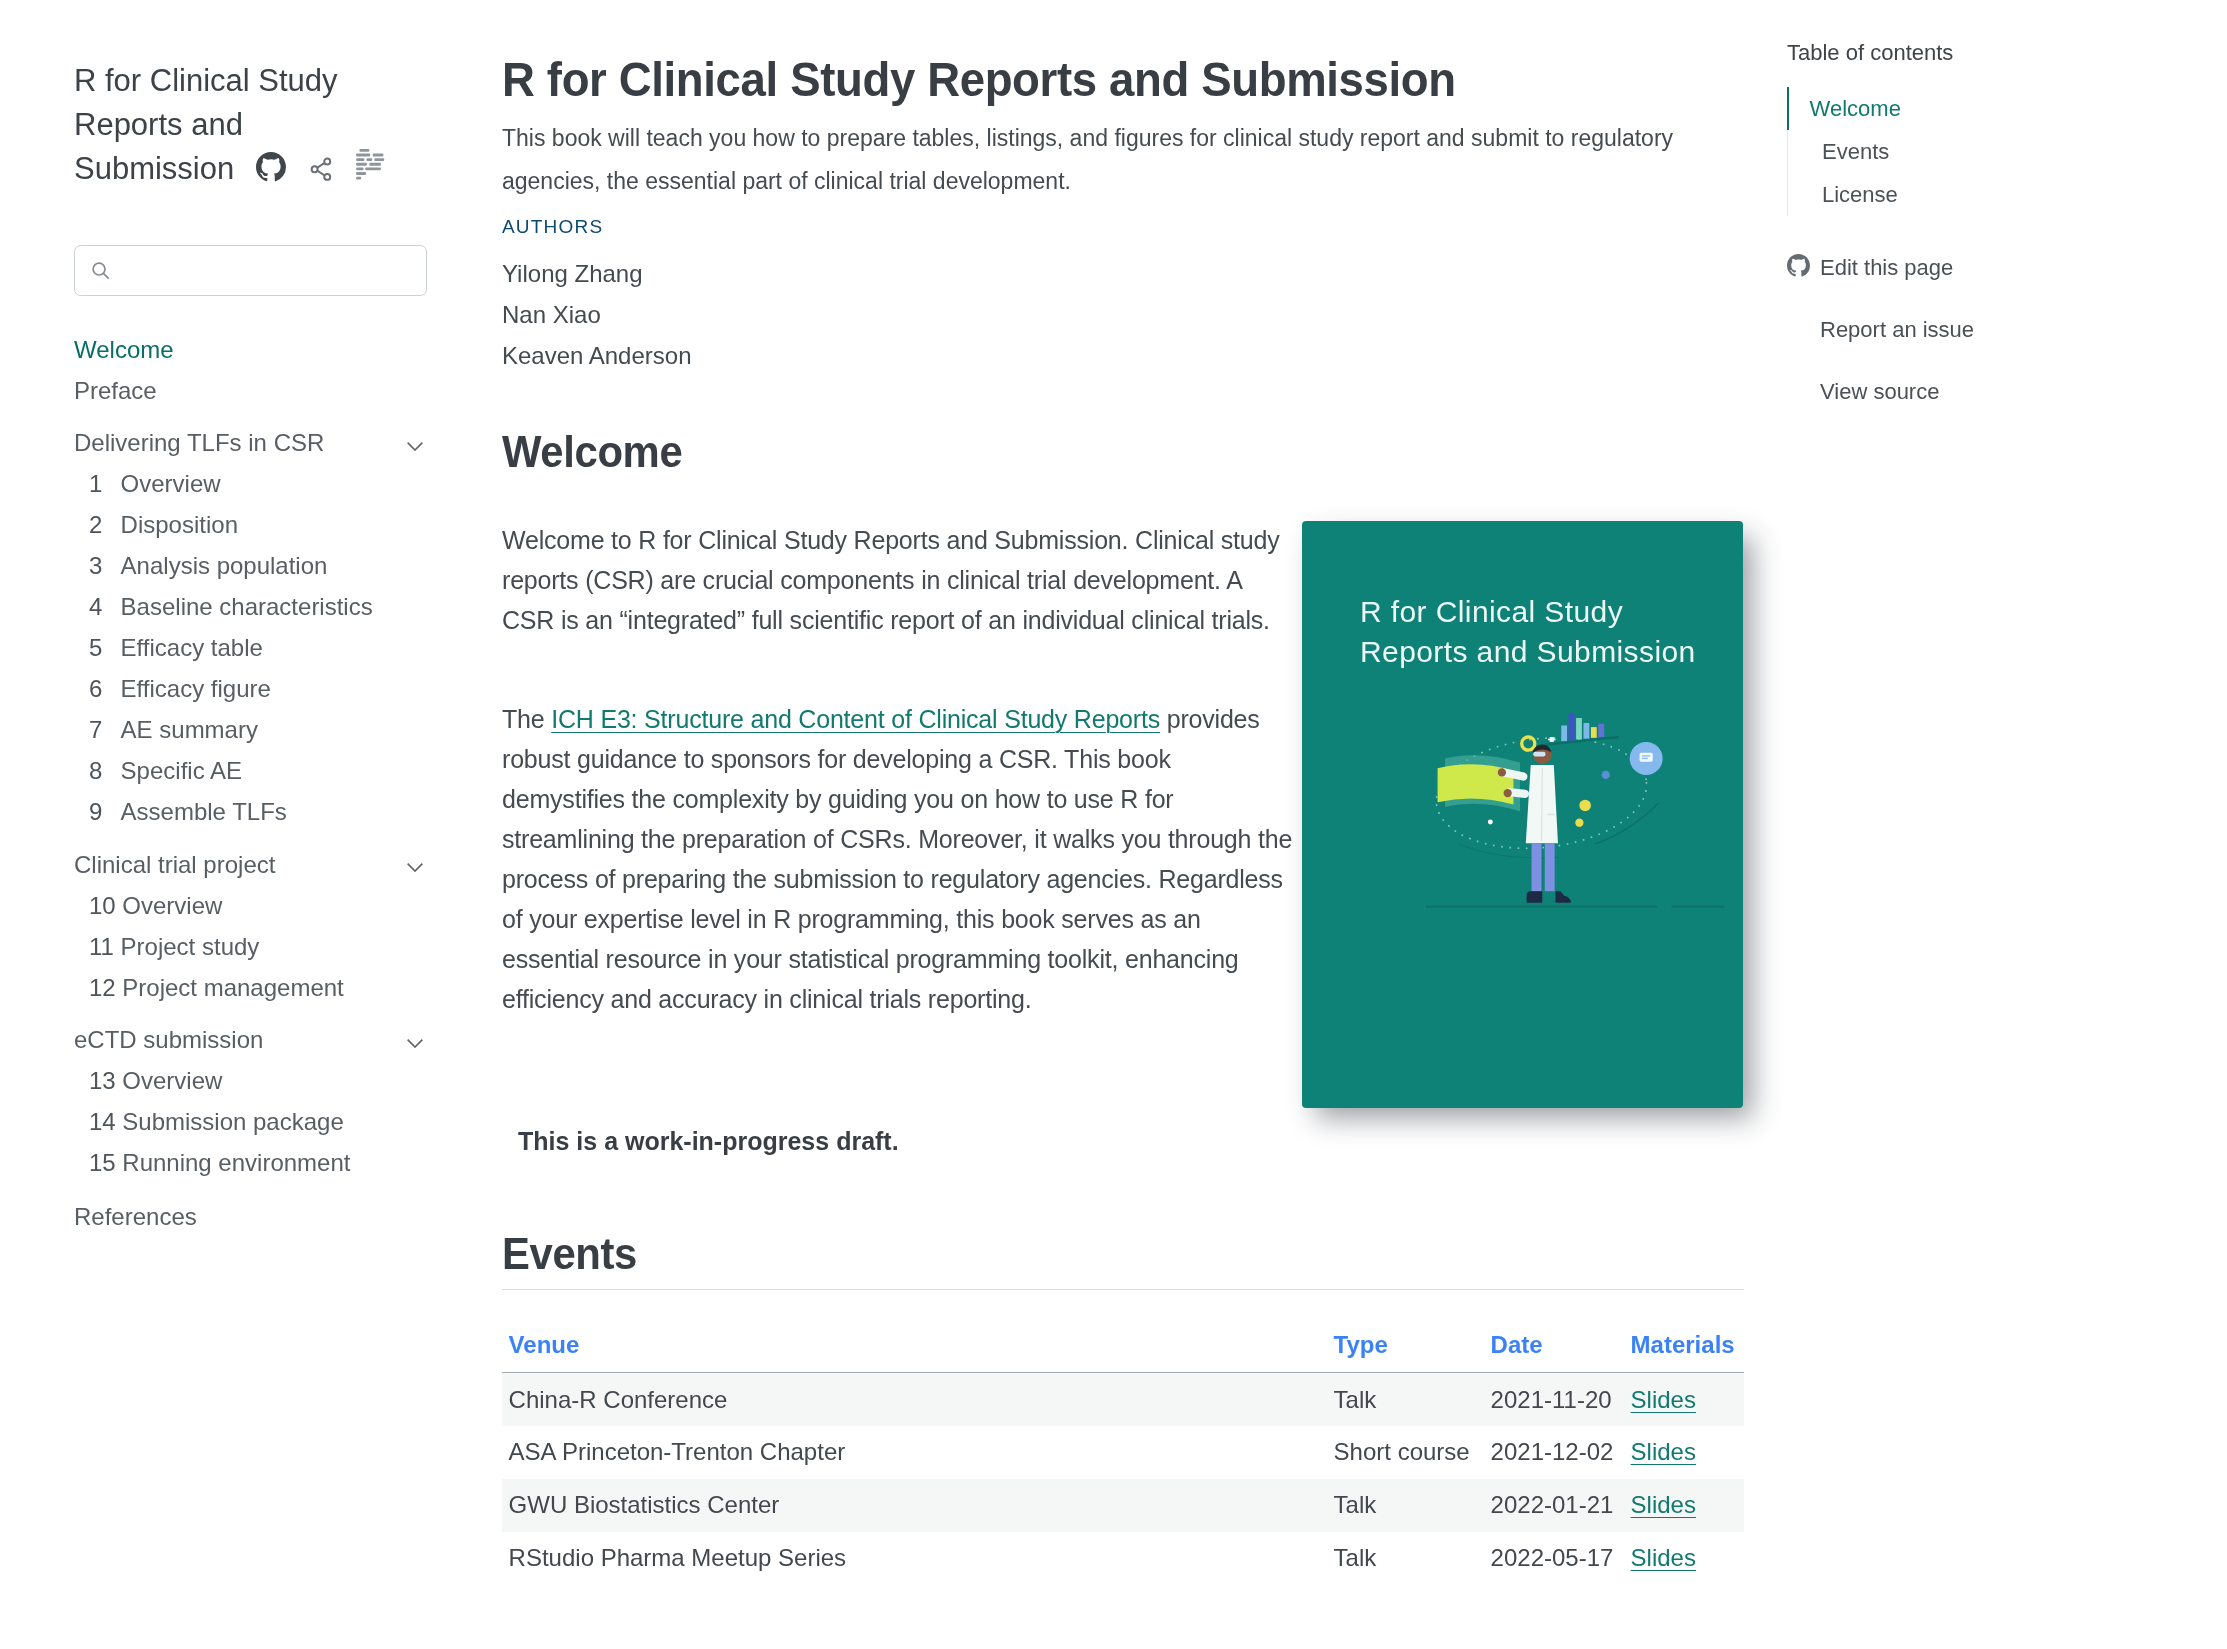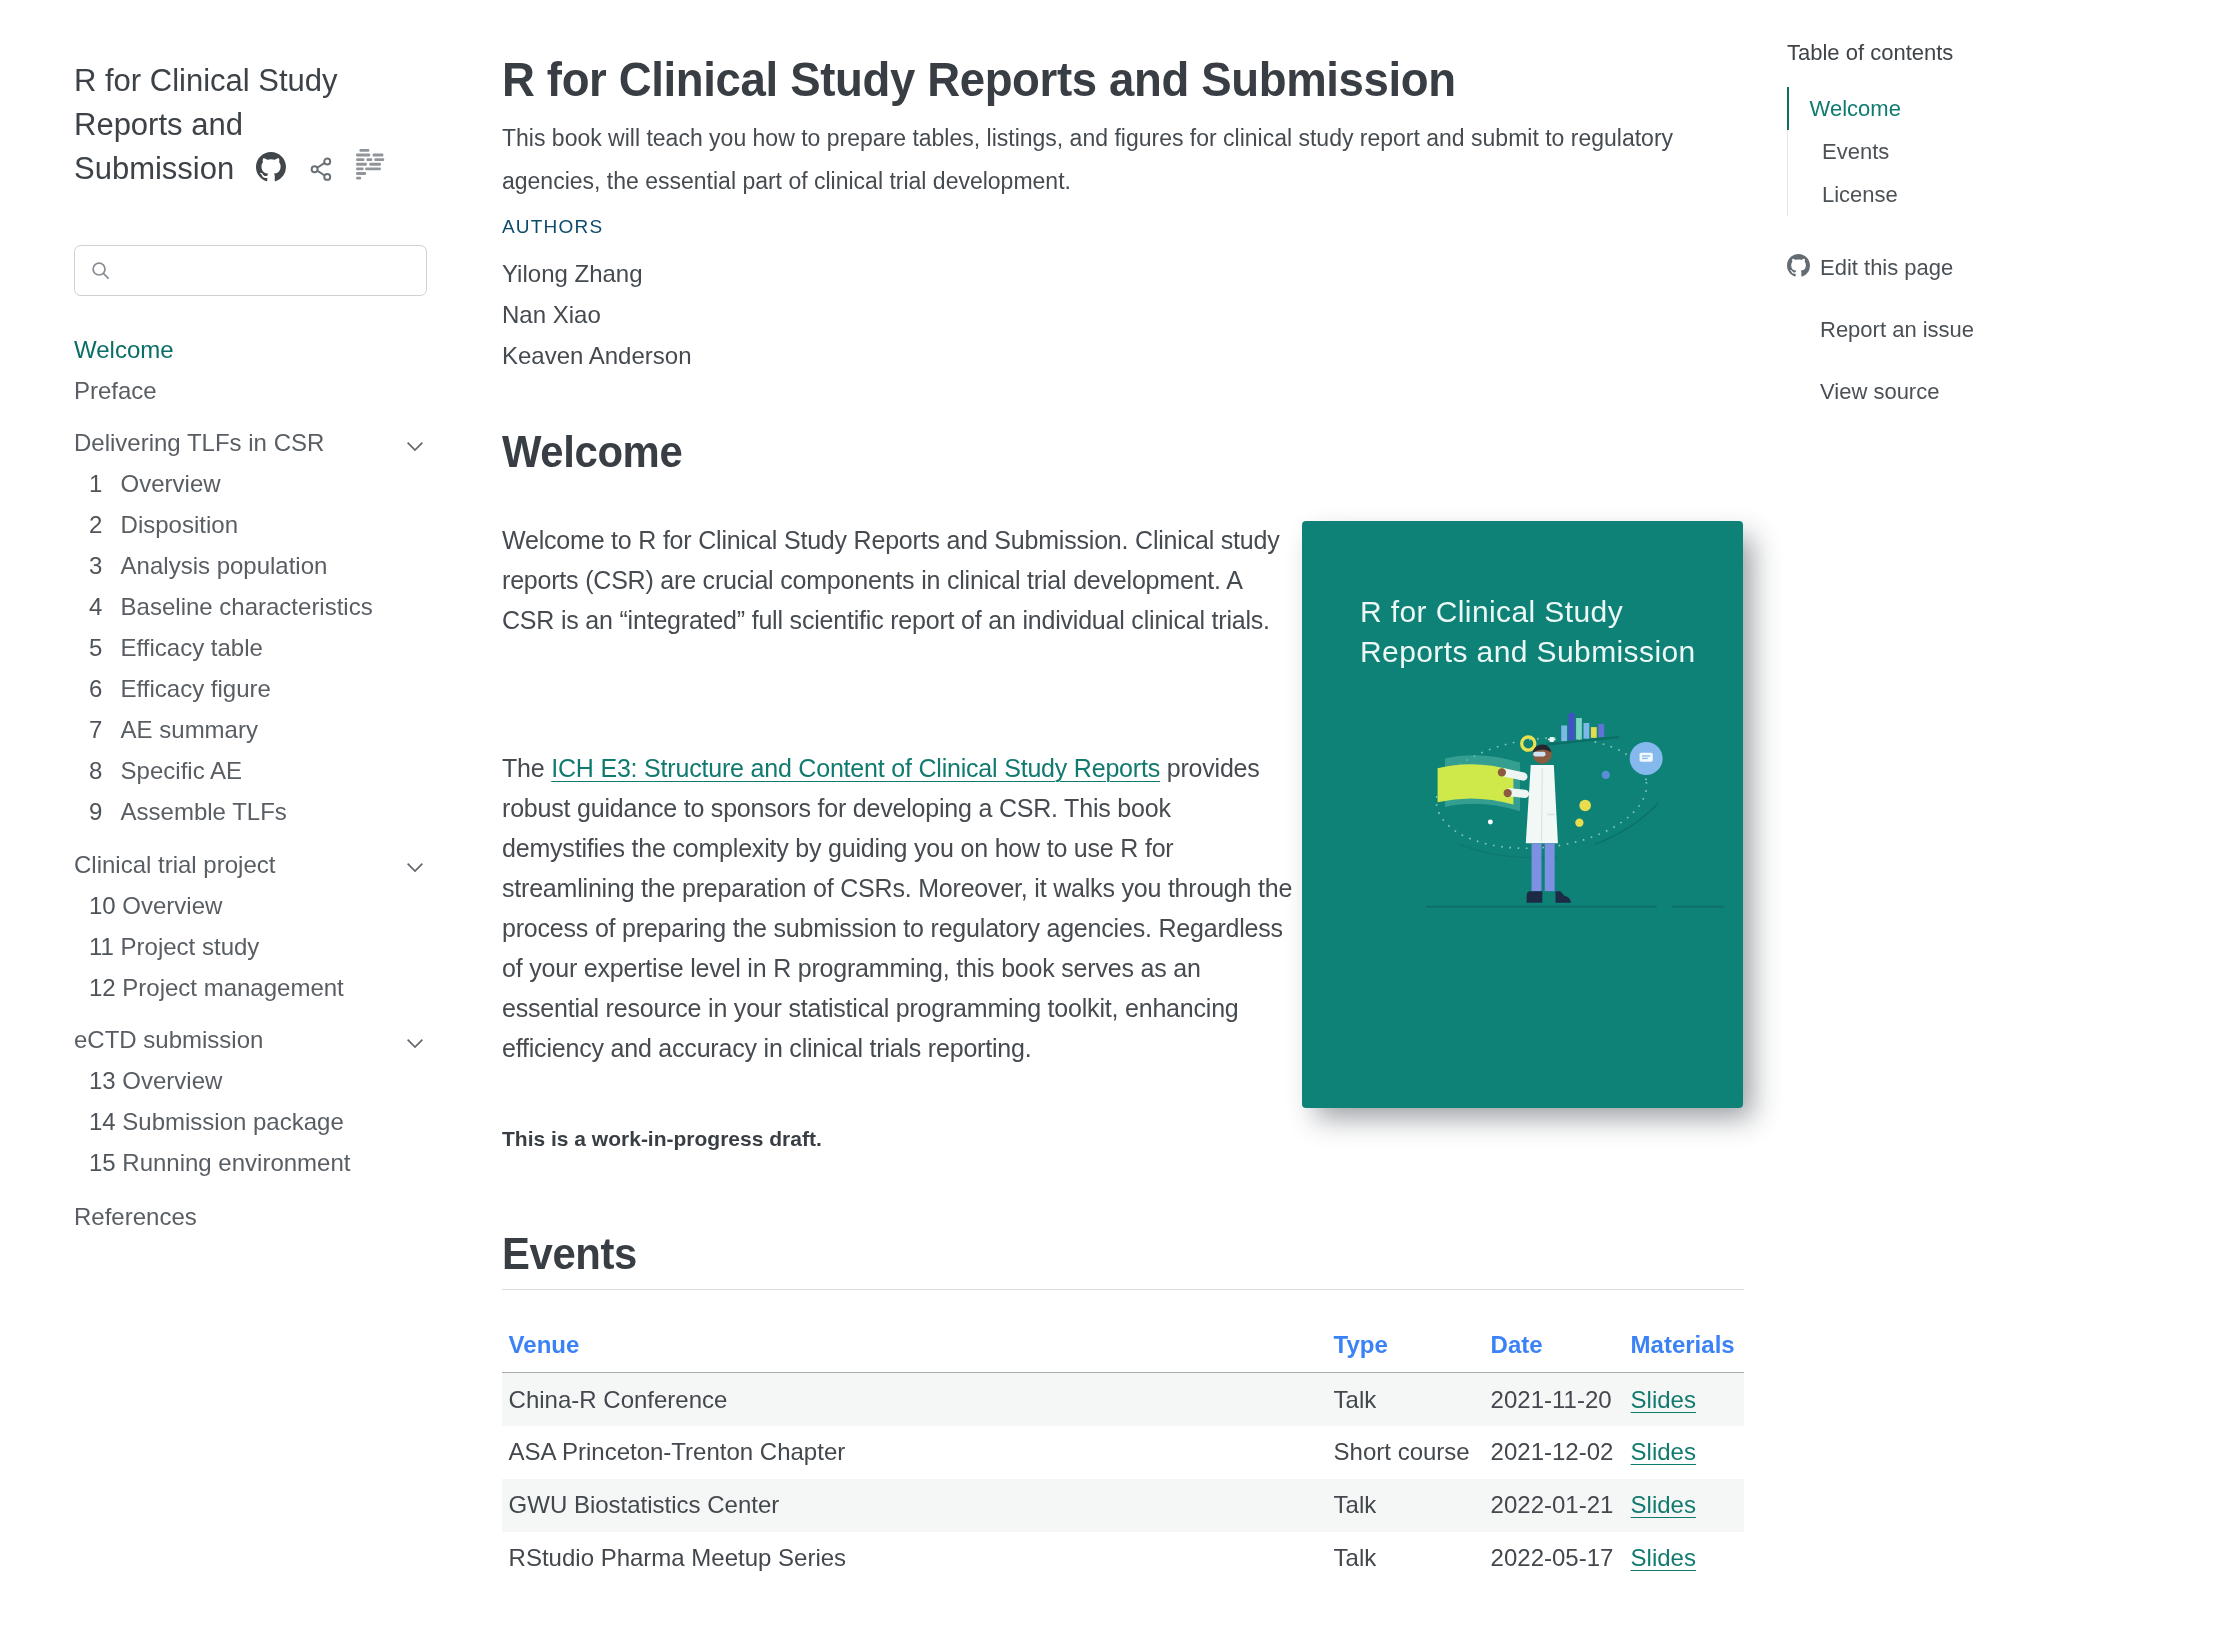--- a/index.html
+++ b/index.html
@@ -47,23 +47,23 @@
   .authors { position: absolute; left: 0; top: 216px; }
   .authors-label { font-size: 19px; letter-spacing: 1.2px; color: #0c4a6e; margin-bottom: 15px; }
   .author-name { font-size: 24px; line-height: 41px; color: #444a4f; }
 
   .h2 { font-size: 45px; font-weight: 700; color: #383e43; letter-spacing: -0.4px; }
   .welcome-h2 { position: absolute; left: 0; top: 426px; }
   .events-h2 { position: absolute; left: 0; top: 1228px; width: 1242px; line-height: 51px; padding-bottom: 10px; border-bottom: 1.6px solid #d9dde0; }
 
   .p { width: 792px; font-size: 25px; line-height: 40px; color: #454b50; letter-spacing: -0.2px; }
   .p1 { position: absolute; left: 0; top: 520px; }
-  .p2 { position: absolute; left: 0; top: 748px; }
+  .p2 { position: absolute; left: 0; top: 699px; }
   .p a.textlink { color: #117a6f; text-decoration: underline; text-underline-offset: 4.1px; text-decoration-thickness: 1.2px; }
-  .draft { position: absolute; left: 0; top: 1127px; font-size: 21px; font-weight: 700; color: #383e43; }
+  .draft { position: absolute; left: 16px; top: 1127px; font-size: 25px; font-weight: 700; color: #383e43; }
 
   
   .cover {
     position: absolute; left: 800px; top: 521px; width: 441px; height: 587px;
     background: #0f8278; border-radius: 4.1px;
     box-shadow: 11.5px 13.2px 28px -3.3px rgba(30,40,50,0.45);
   }
   .cover-title { position: absolute; left: 58px; top: 71px; width: 355px; font-size: 30px; line-height: 40px; color: #edf8f6; letter-spacing: 0.4px; }
   .cover svg.illus { position: absolute; left: 0; top: 0; }
 

